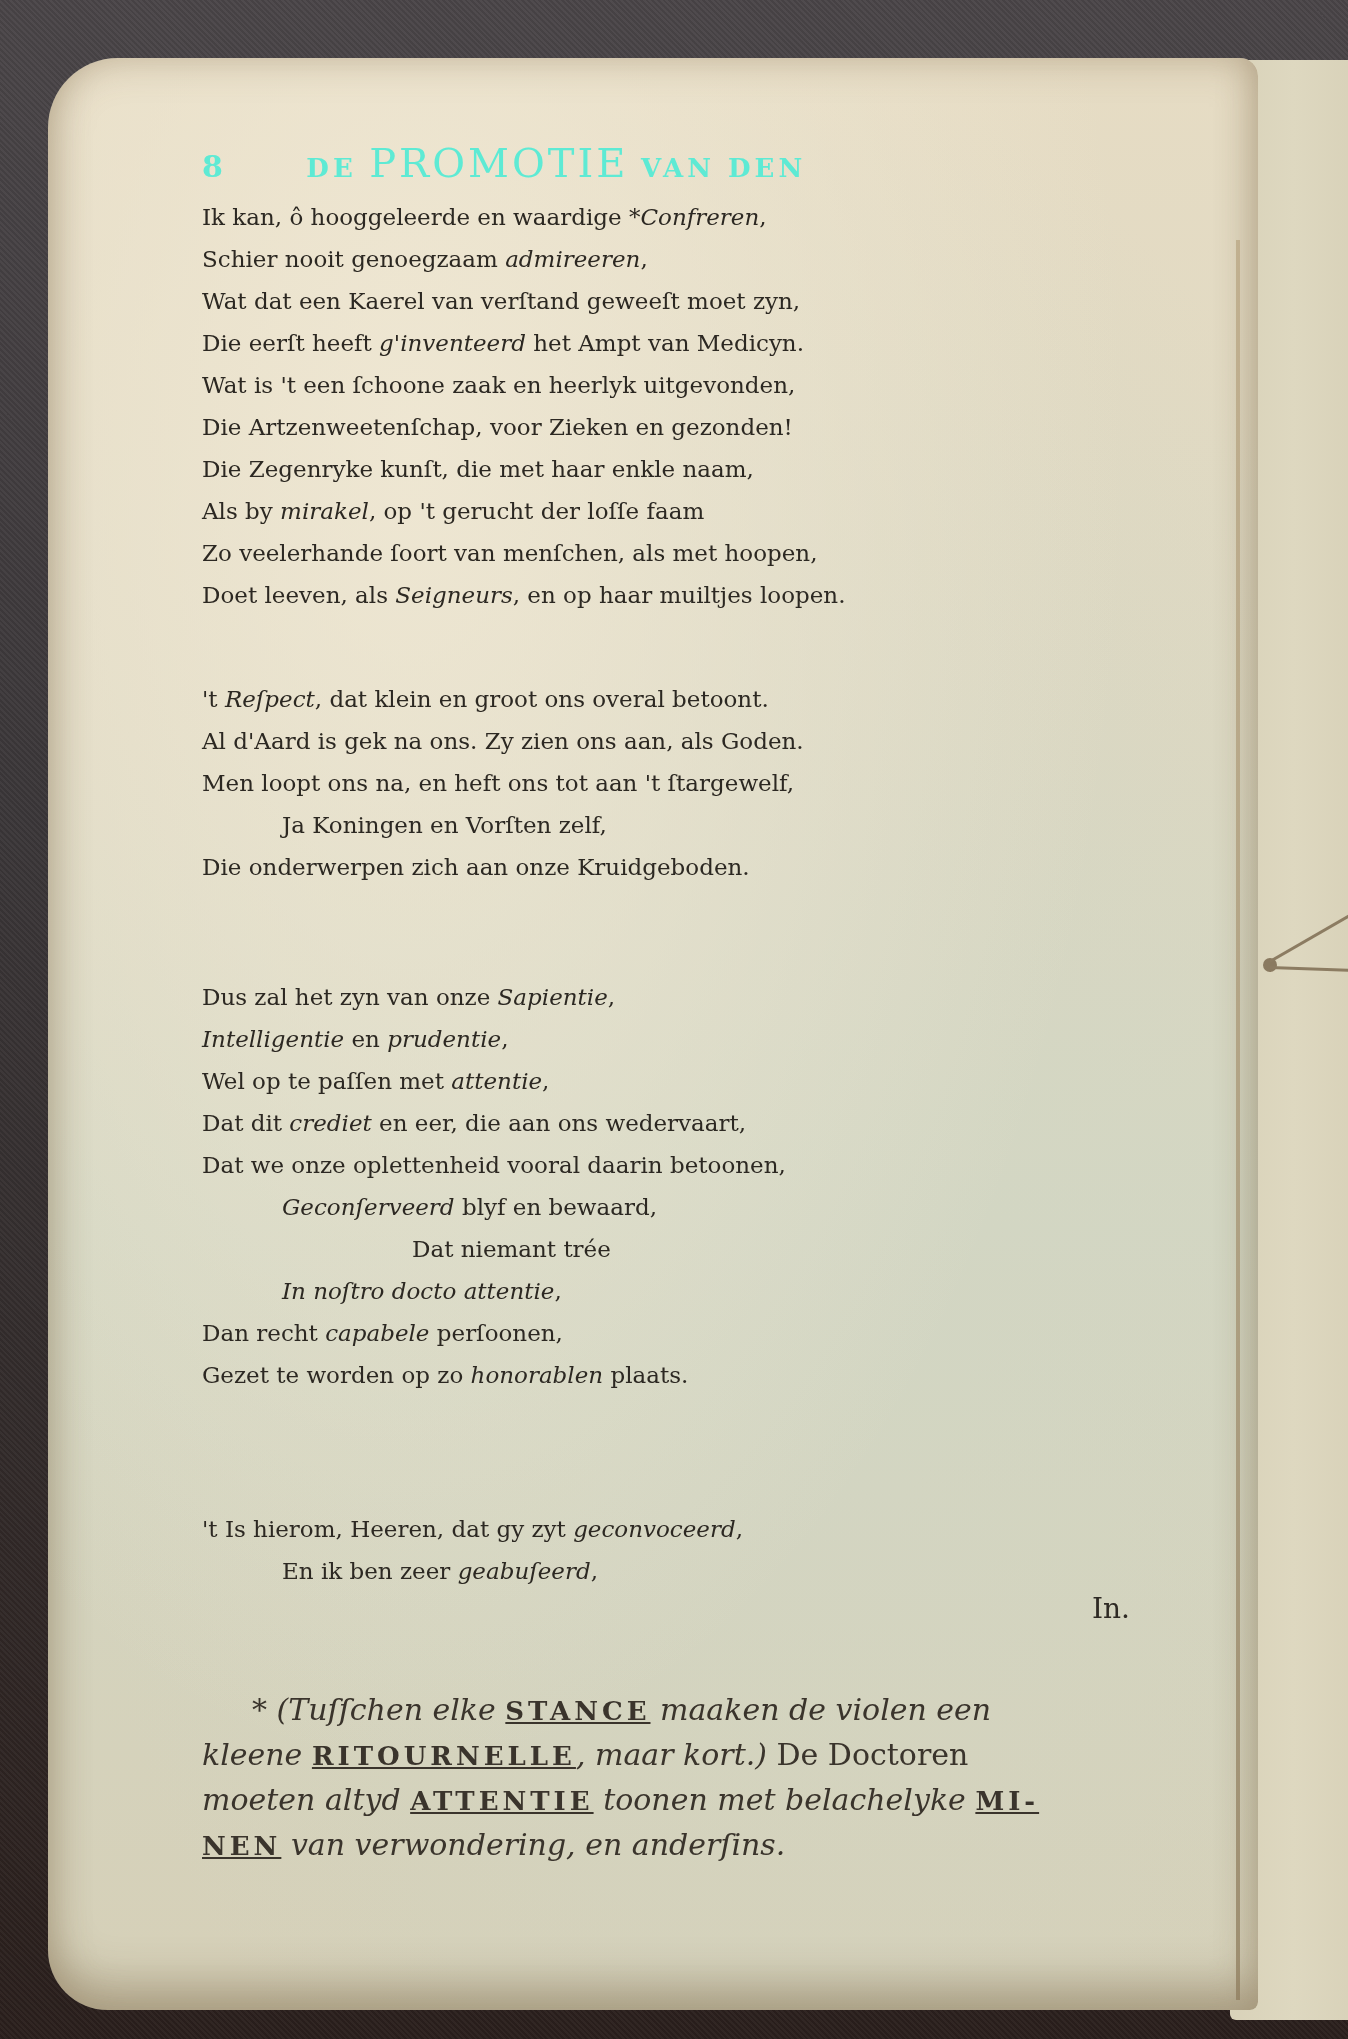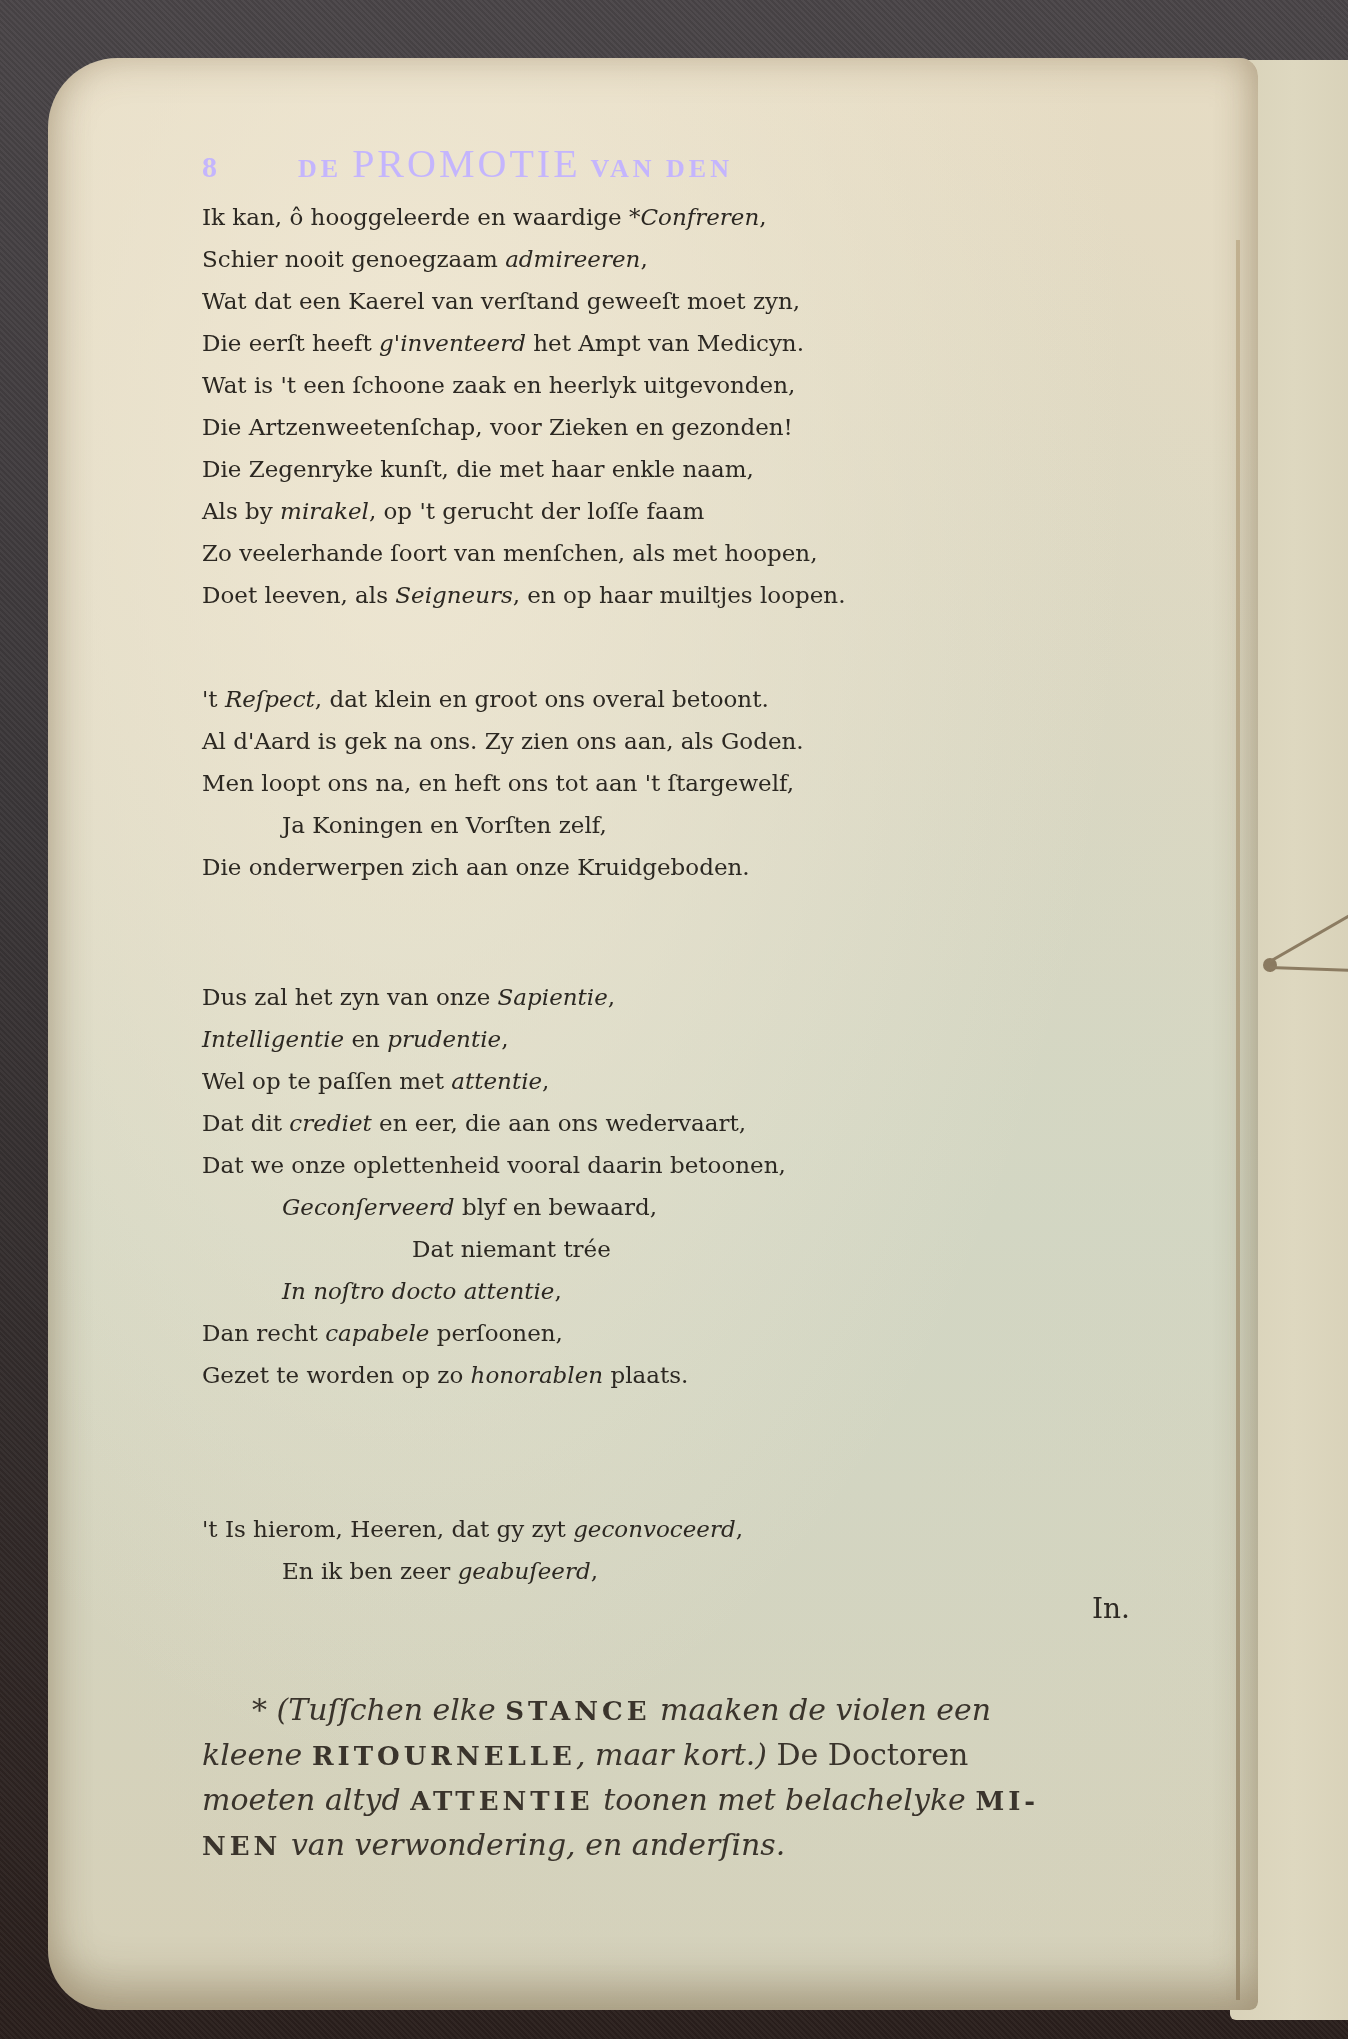--- a/index.html
+++ b/index.html
@@ -33,37 +33,37 @@
       background: linear-gradient(180deg, #b9a683, #a99675 50%, #8e7c5d);
       opacity: 0.75;
     }
     .thread {
       position: absolute; left: 1270px; top: 960px; width: 110px; height: 3px;
       background: #8c7c62; transform: rotate(-30deg); transform-origin: left center;
     }
     .thread.t2 { top: 966px; transform: rotate(2deg); width: 90px; }
     .knot { position: absolute; left: 1263px; top: 958px; width: 14px; height: 14px; border-radius: 50%; background: #8a7a60; }
 
-    .text { position: absolute; color: #c4b5fd; white-space: nowrap; font-family: Liberation Serif, serif; }
+    .text { position: absolute; color: #5eead4; white-space: nowrap; }
     .running-head { left: 202px; top: 140px; font-size: 36px; letter-spacing: 1px; }
     .running-head .num { font-weight: bold; font-size: 30px; margin-right: 70px; }
     .running-head .sc { font-size: 26px; letter-spacing: 4px; font-weight: bold; }
     .running-head .caps { font-size: 40px; letter-spacing: 3px; }
 
     .verse { position: absolute; left: 202px; font-size: 23px; line-height: 42px; color: #2c2822; }
     .verse .line { display: block; height: 42px; white-space: nowrap; }
     .verse .indent1 { padding-left: 80px; }
     .verse .indent2 { padding-left: 210px; }
     .verse .it { font-style: italic; }
 
     .catchword { position: absolute; left: 1092px; top: 1592px; font-size: 28px; color: #2e2a24; }
 
     .footnote { position: absolute; left: 202px; top: 1688px; width: 960px; font-size: 30px; line-height: 43px; color: #3a342c; font-style: italic; }
     .footnote .line { display: block; white-space: nowrap; }
-    .footnote .up { font-style: normal; letter-spacing: 4px; font-size: 26px; font-weight: bold; }
+    .footnote .up { font-style: normal; letter-spacing: 4px; font-size: 26px; font-weight: bold; text-decoration: underline; }
     .footnote .rm { font-style: normal; }
     .footnote .first { padding-left: 50px; }
   </style>
 </head>
 <body>
 
 <div class="cloth"></div>
 <div class="page-right"></div>
 <div class="page"></div>
 <div class="spine"></div>

